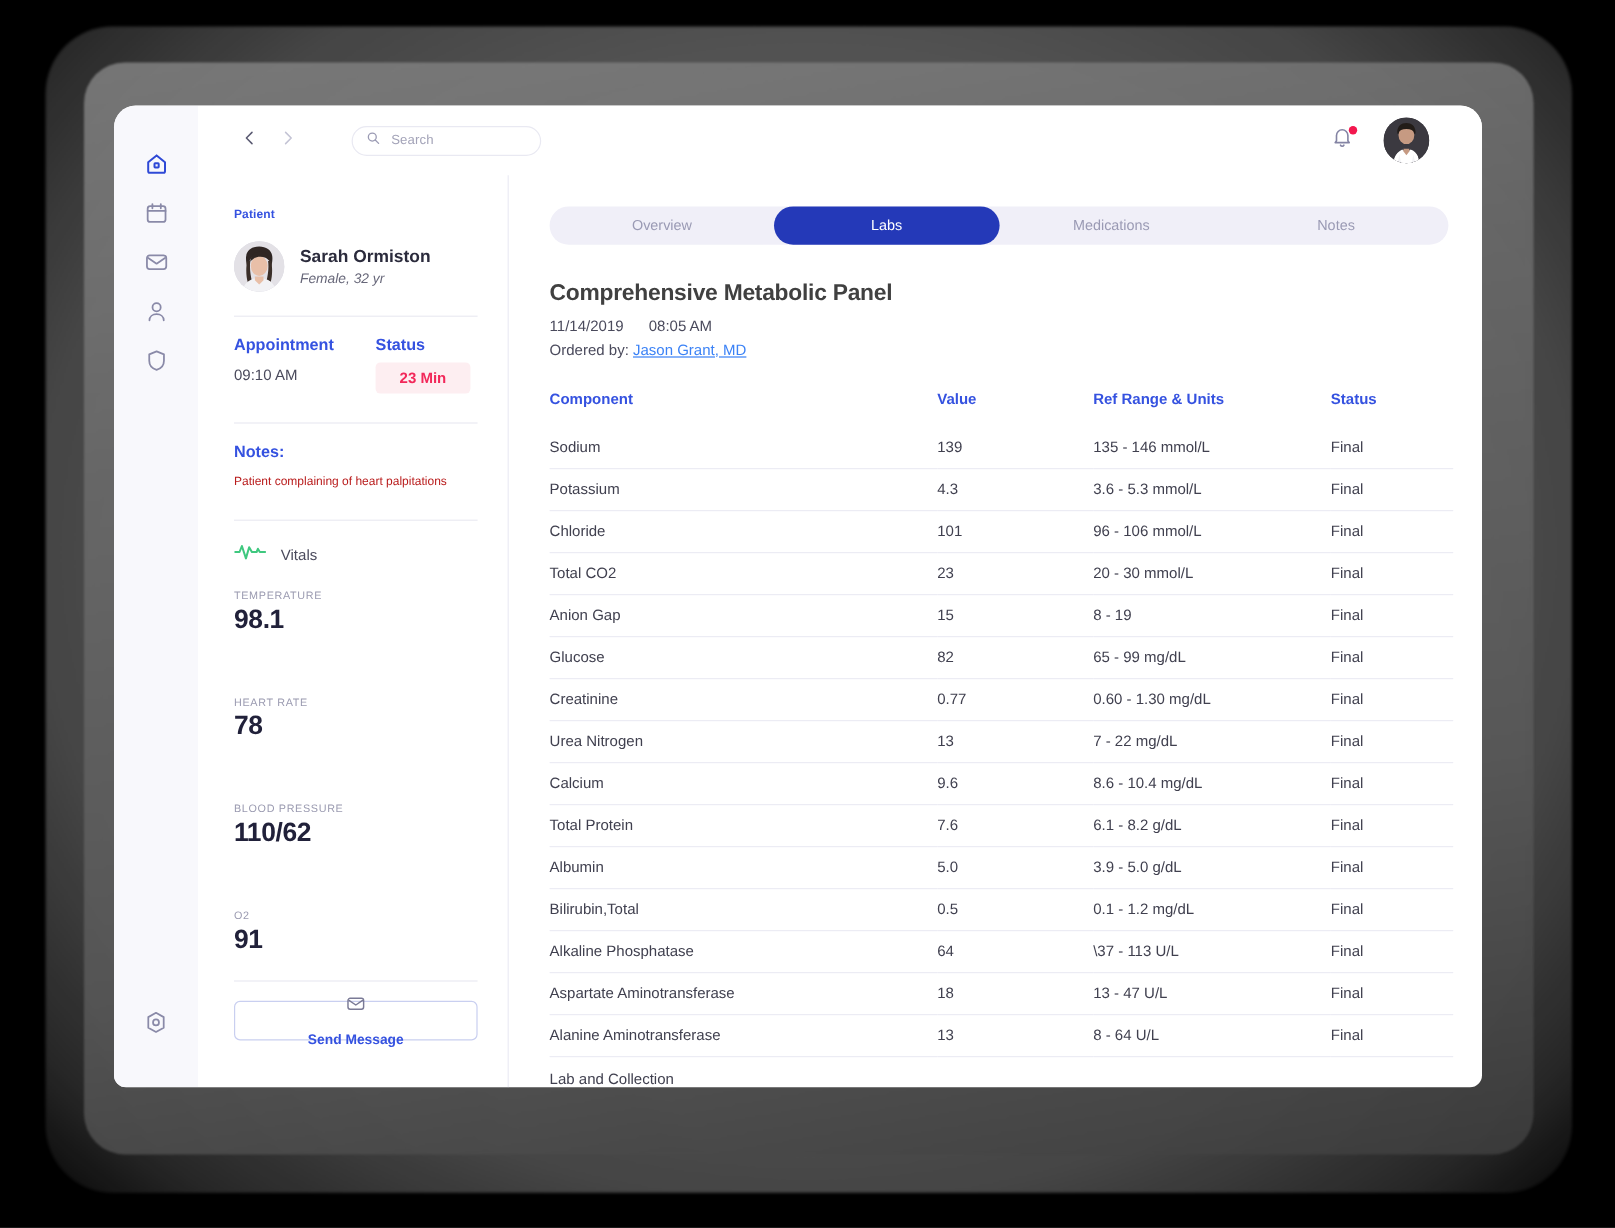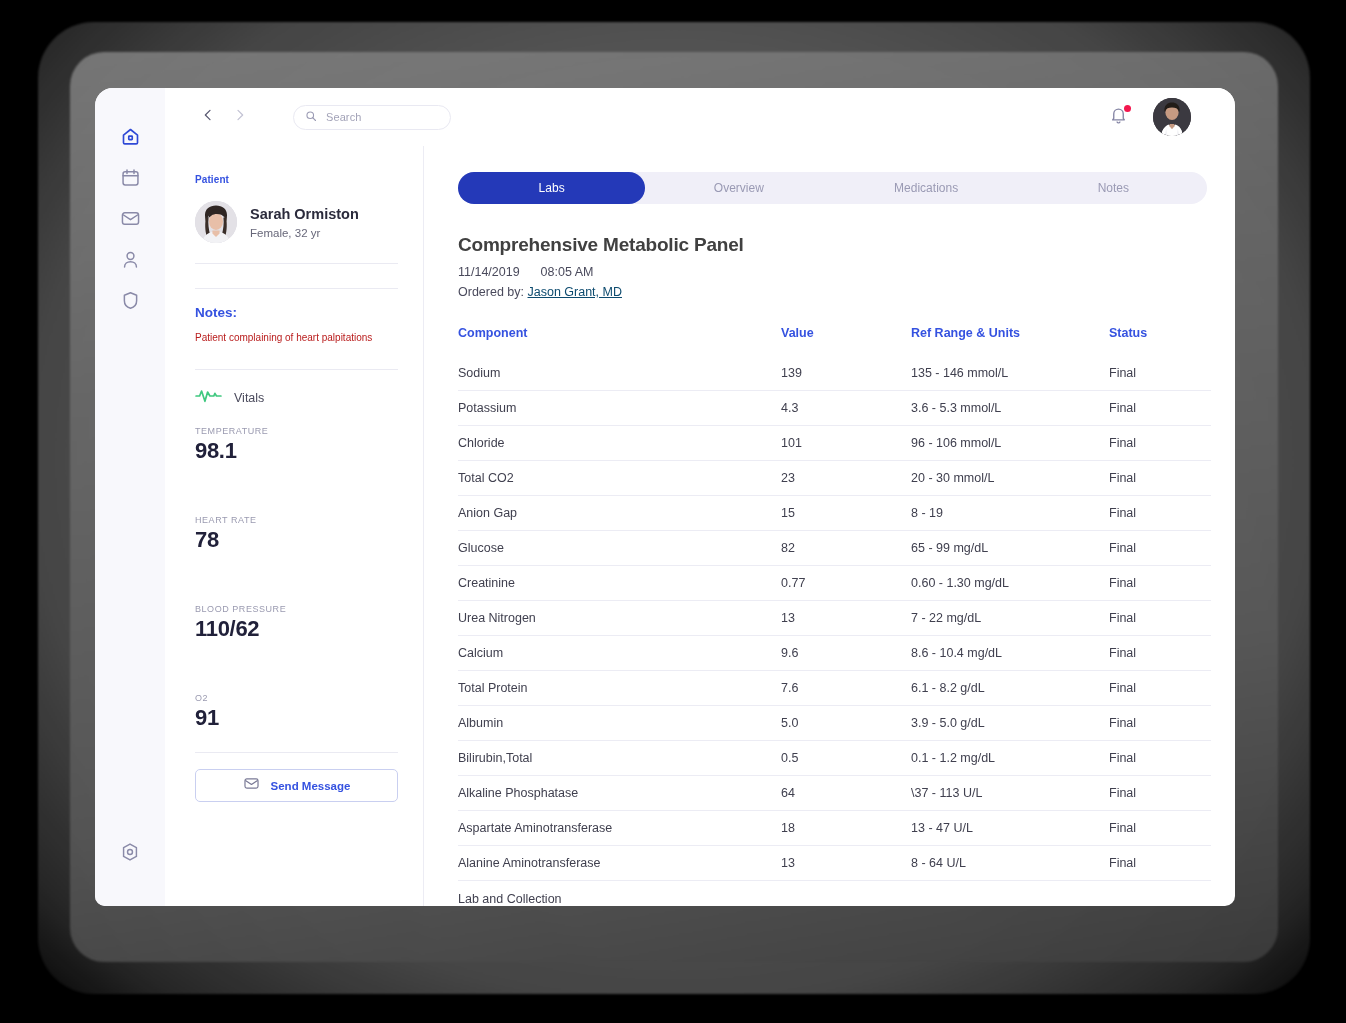--- a/index.html
+++ b/index.html
@@ -153,21 +153,21 @@
     color: #3552e0;
     margin-bottom: 16px;
     letter-spacing: .1px;
   }
   .pt-row { display: flex; align-items: center; gap: 13px; }
   .pt-avatar {
     width: 42px; height: 42px; border-radius: 50%;
     background: #d9d9e2; overflow: hidden; position: relative; flex: 0 0 42px;
   }
   .pt-name { font-size: 14.5px; font-weight: 700; color: #2b2b3c; line-height: 1.25; }
-  .pt-sub { font-size: 11.5px; color: #676779; margin-top: 4px; }
+  .pt-sub { font-size: 11.5px; color: #676779; margin-top: 4px; font-style: italic; }
 
   .hr { height: 1px; background: #eaeaf2; margin: 20px 0 16px; }
 
   .two-col { display: flex; }
   .two-col .c1 { width: 118px; }
   .two-col .c2 { flex: 1; }
   .sub-head { font-size: 13.5px; font-weight: 700; color: #3552e0; margin-bottom: 11px; }
   .appt-time { font-size: 12.5px; color: #4a4a5c; }
   .badge {
     display: inline-block;
@@ -201,20 +201,21 @@
     margin-top: 10px;
     height: 33px;
     border: 1px solid #c9cff0;
     border-radius: 5px;
     display: flex;
     align-items: center;
     justify-content: center;
     gap: 11px;
     cursor: pointer;
     background: #fff;
+    flex-direction: column;
   }
   .msg-btn-label { font-size: 11.5px; font-weight: 700; color: #3552e0; }
 
   
   .main {
     flex: 1;
     padding: 26px 28px 0 34px;
     min-width: 0;
     overflow: hidden;
   }
@@ -247,21 +248,21 @@
     font-size: 19px;
     font-weight: 700;
     color: #404040;
     letter-spacing: -.2px;
     margin-bottom: 9px;
   }
   .report-meta { font-size: 12.5px; color: #4a4a5c; margin-bottom: 6px; }
   .report-meta .gap { display: inline-block; width: 14px; }
   .ordered { font-size: 12.5px; color: #4a4a5c; }
   .ordered a {
-    color: #0c4a6e;
+    color: #3b82f6;
     text-decoration: underline;
     cursor: pointer;
   }
 
   table { width: 753px; border-collapse: collapse; margin-top: 27px; table-layout: fixed; }
   th {
     text-align: left;
     font-size: 12.5px;
     font-weight: 700;
     color: #3552e0;
@@ -423,20 +424,30 @@
               </svg>
             </div>
             <div>
               <div class="pt-name">Sarah Ormiston</div>
               <div class="pt-sub">Female, 32 yr</div>
             </div>
           </div>
 
           <div class="hr"></div>
 
+          <div class="two-col">
+            <div class="c1">
+              <div class="sub-head">Appointment</div>
+              <div class="appt-time">09:10 AM</div>
+            </div>
+            <div class="c2">
+              <div class="sub-head">Status</div>
+              <span class="badge">23 Min</span>
+            </div>
+          </div>
 
           <div class="hr" style="margin-top:24px;"></div>
 
           <div>
             <div class="notes-head">Notes:</div>
             <div class="notes-text">Patient complaining of heart palpitations</div>
           </div>
 
           <div class="hr" style="margin-top:24px;margin-bottom:18px;"></div>
 
@@ -478,22 +489,22 @@
               </svg>
             </span>
             <span class="msg-btn-label">Send Message</span>
           </div>
 
         </aside>
 
         <section class="main">
 
           <div class="tabs">
+            <div class="tab">Overview</div>
             <div class="tab active">Labs</div>
-            <div class="tab">Overview</div>
             <div class="tab">Medications</div>
             <div class="tab">Notes</div>
           </div>
 
           <h1 class="report-title">Comprehensive Metabolic Panel</h1>
 
           <div class="report-meta">
             <span>11/14/2019</span>
             <span class="gap"></span>
             <span>08:05 AM</span>

